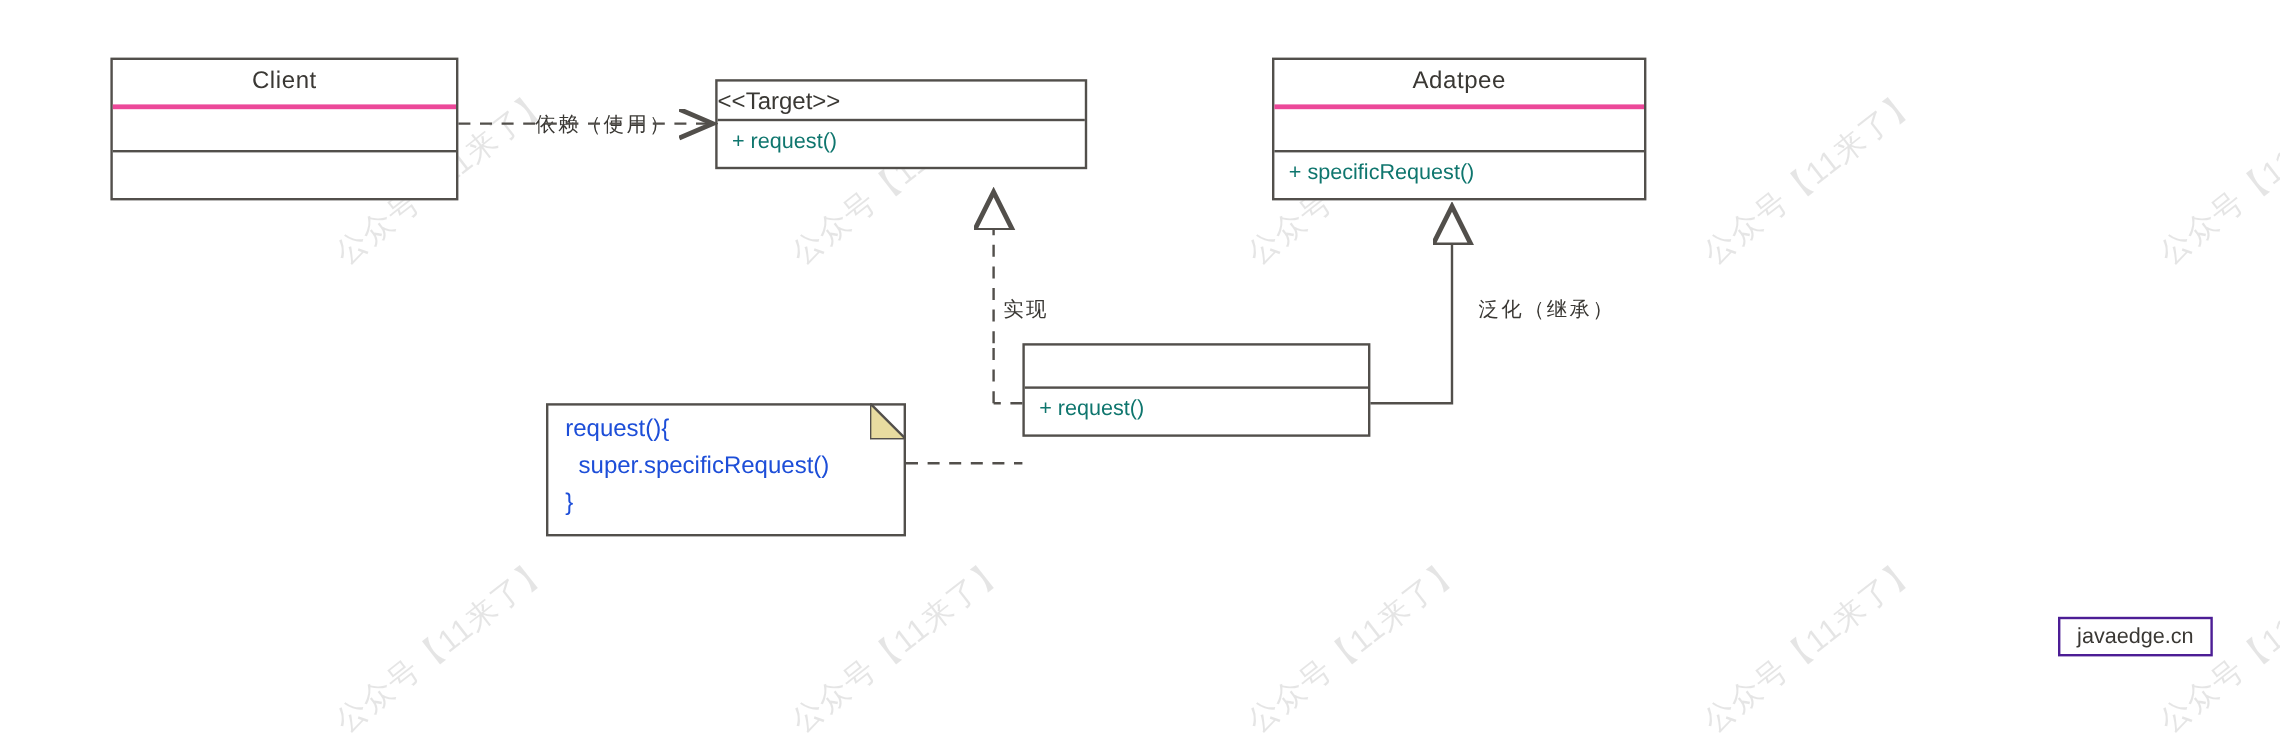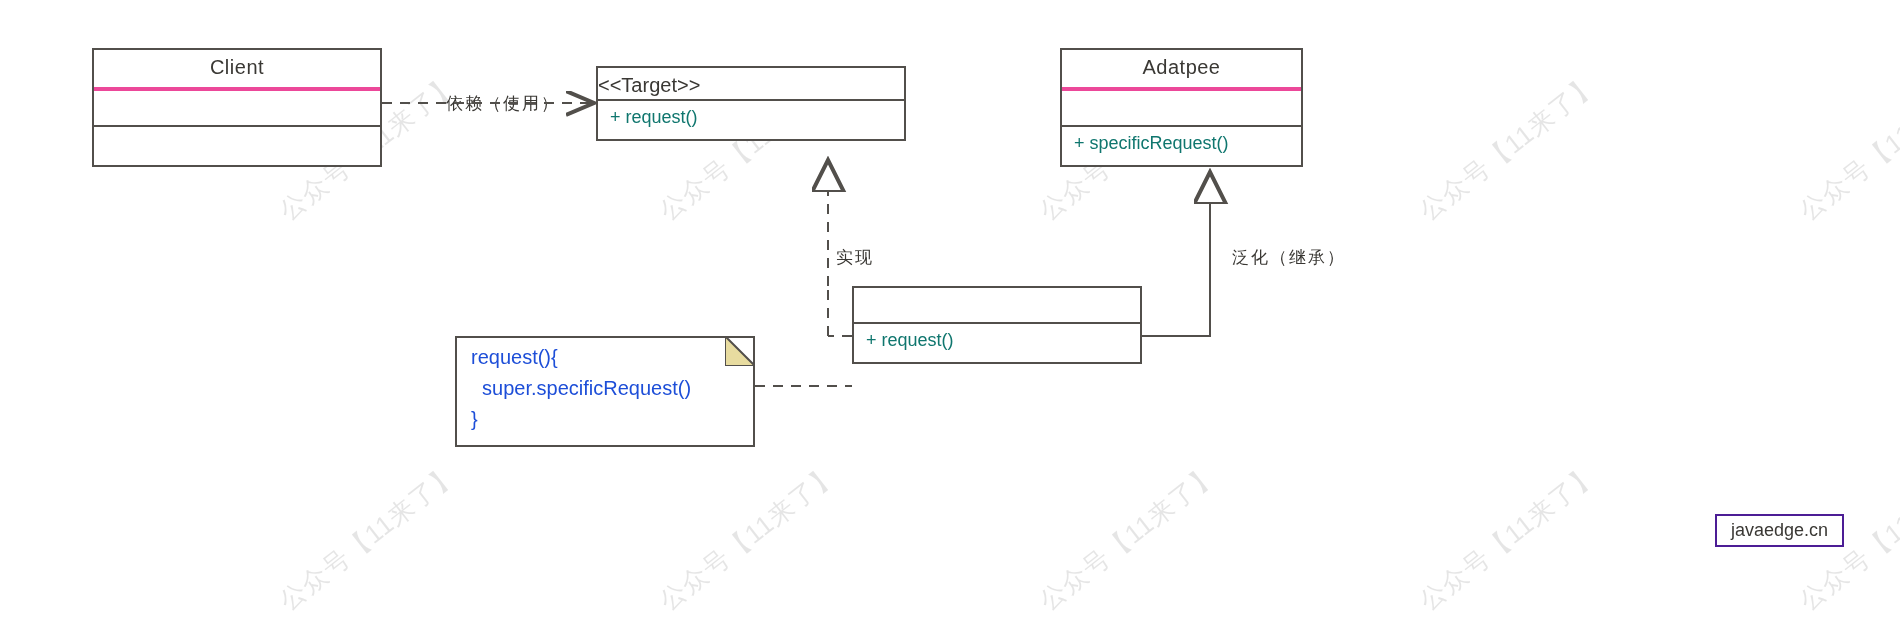--- a/index.html
+++ b/index.html
@@ -127,21 +127,21 @@
   <div class="title">Client</div>
   <div class="attrs"></div>
   <div class="ops"></div>
 </div>
 
 <div class="uml iface" style="left:596px; top:66px; width:310px;">
   <div class="stereo">&lt;&lt;Target&gt;&gt;</div>
   <div class="ops">+ request()</div>
 </div>
 
-<div class="uml" style="left:1060px; top:48px; width:243px;">
+<div class="uml" style="left:1060px; top:48px; width:312px;">
   <div class="title">Adatpee</div>
   <div class="attrs"></div>
   <div class="ops">+ specificRequest()</div>
 </div>
 
 <div class="uml" style="left:852px; top:286px; width:290px;">
   <div class="attrs"></div>
   <div class="ops">+ request()</div>
 </div>
 

